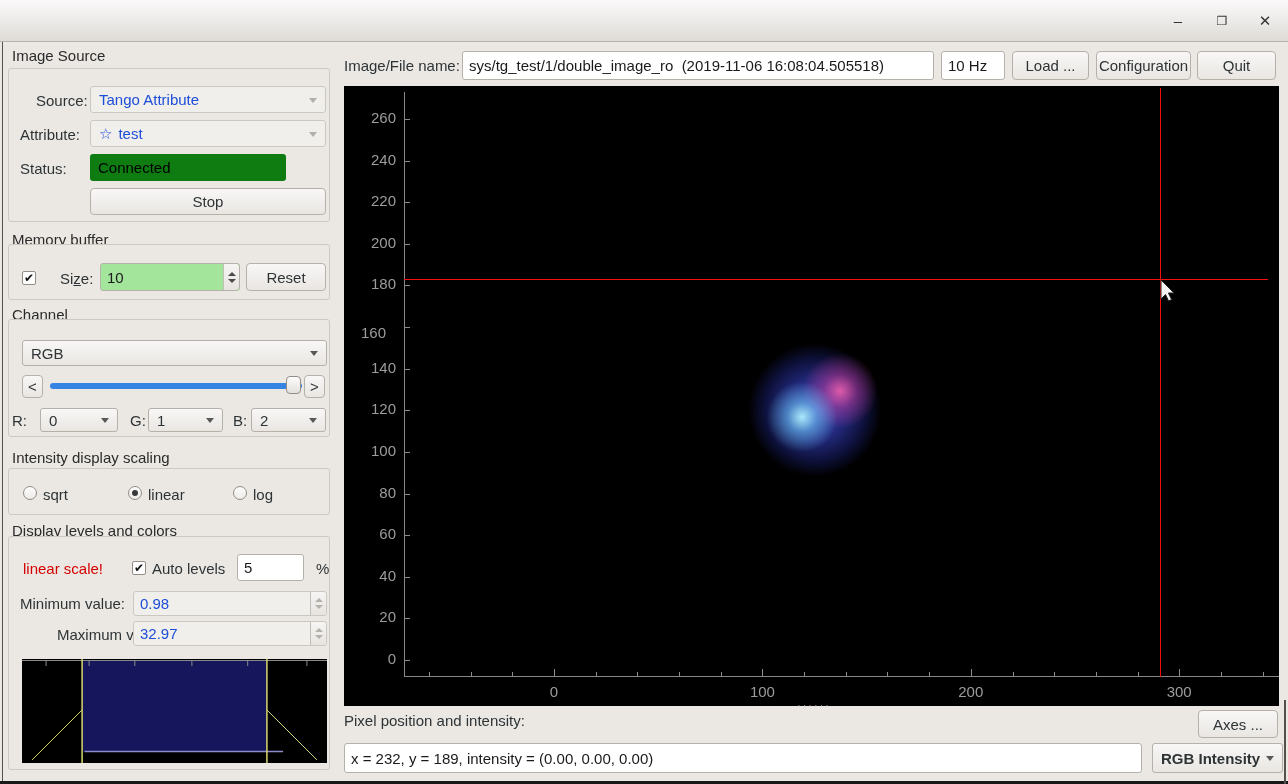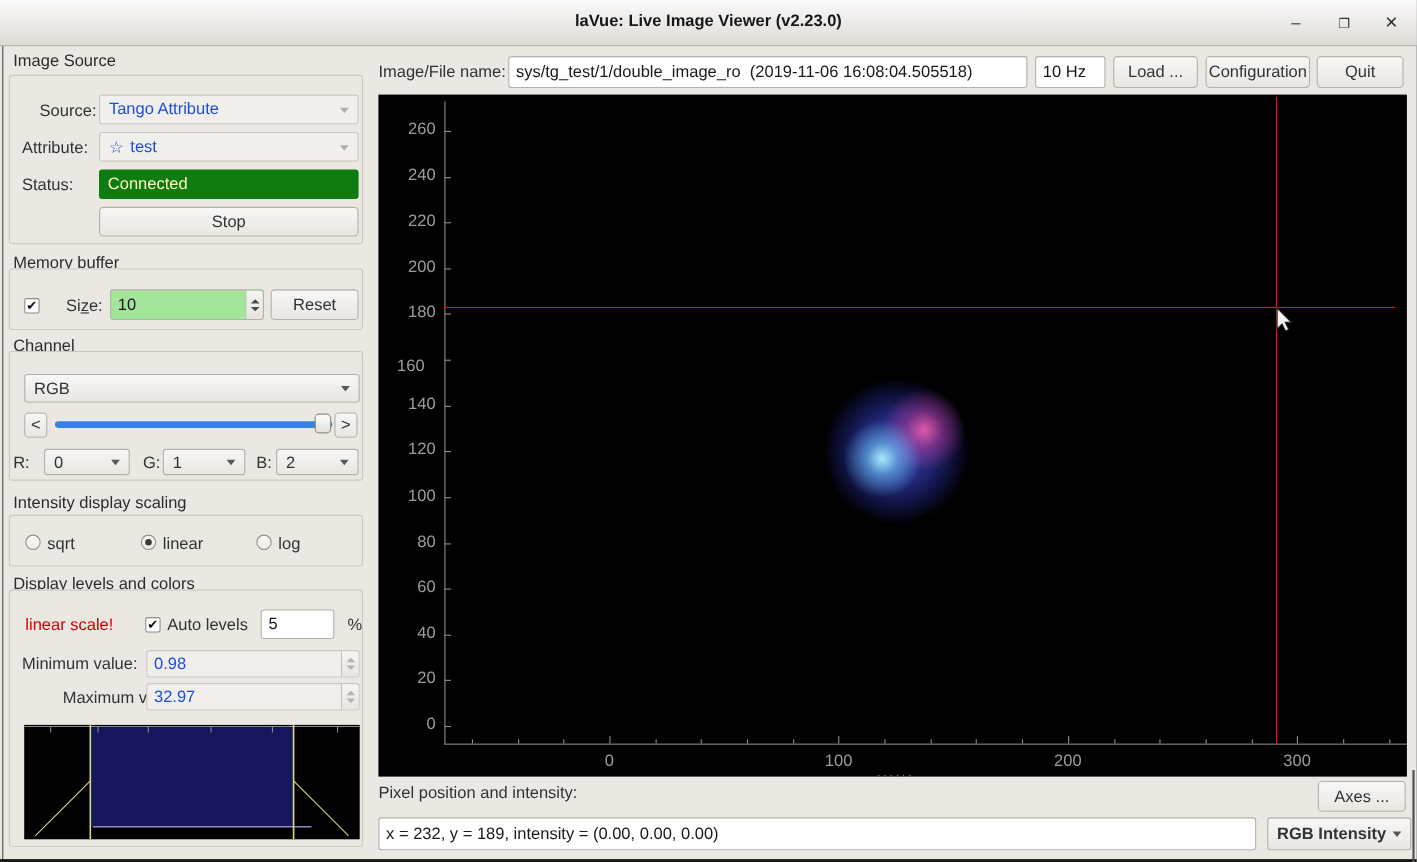--- a/index.html
+++ b/index.html
@@ -47,21 +47,20 @@
   .axisline { position:absolute; background:#888; }
   .tick { position:absolute; background:#8c8c8c; }
   .ticklabel { position:absolute; color:#9c9c9c; font-size:15px; }
   .cross { position:absolute; background:#fb0d0d; }
   .dots { position:absolute; color:#8f8b85; font-size:11px; letter-spacing:2px; line-height:6px; }
 </style>
 </head>
 <body>
 
 <div class="titlebar">
-  <div class="title">laVue: Live Image Viewer (v2.23.0)</div>
   <div class="winbtn" style="left:1165px;">–</div>
   <div class="winbtn" style="left:1209px;font-size:12px;">❐</div>
   <div class="winbtn" style="left:1252px;">✕</div>
 </div>
 <div class="edge-left"></div>
 <div class="edge-bottom"></div>
 <div class="edge-right"></div>
 
 <div class="group-title" style="left:12px;top:47px;">Image Source</div>
 <div class="group-box" style="left:8px;top:68px;width:322px;height:154px;"></div>
@@ -70,21 +69,21 @@
   <span>Tango Attribute</span>
   <span class="arr"></span>
 </div>
 <div class="lbl" style="left:20px;top:126px;">Attribute:</div>
 <div class="combo disabled" style="left:90px;top:120px;width:236px;height:27px;">
   <span style="margin-right:6px;">☆</span>
   <span>test</span>
   <span class="arr"></span>
 </div>
 <div class="lbl" style="left:20px;top:160px;">Status:</div>
-<div class="abs" style="left:90px;top:154px;width:236px;height:27px;background:#0e7c10;border-radius:3px;color:#fef9c3;display:flex;align-items:center;padding:0 8px;">Connected</div>
+<div class="abs" style="left:90px;top:154px;width:196px;height:27px;background:#0e7c10;border-radius:3px;color:#000000;display:flex;align-items:center;padding:0 8px;">Connected</div>
 <div class="btn mn" style="left:90px;top:188px;width:236px;height:27px;">Stop</div>
 
 <div class="group-title" style="left:12px;top:231px;">Memory buffer</div>
 <div class="group-box" style="left:8px;top:244px;width:322px;height:56px;"></div>
 <div class="checkbox" style="left:22px;top:271px;">✔</div>
 <div class="lbl" style="left:60px;top:270px;"><span>Si</span><span style="text-decoration:underline;">z</span><span>e:</span></div>
 <div class="input" style="left:100px;top:263px;width:140px;height:28px;background:#a4e59c;">
   <span>10</span>
   <span class="spin-btns"><i class="up"></i><i class="dn"></i></span>
 </div>

